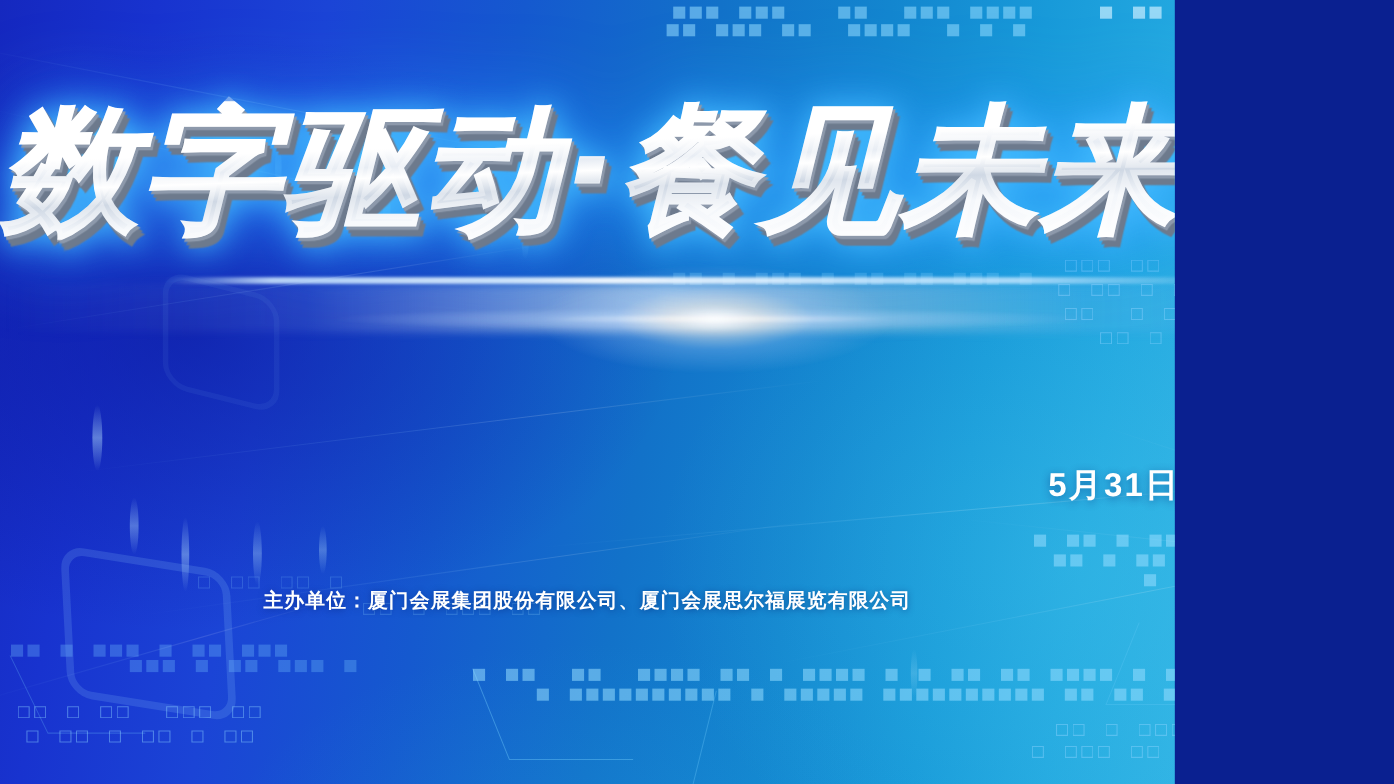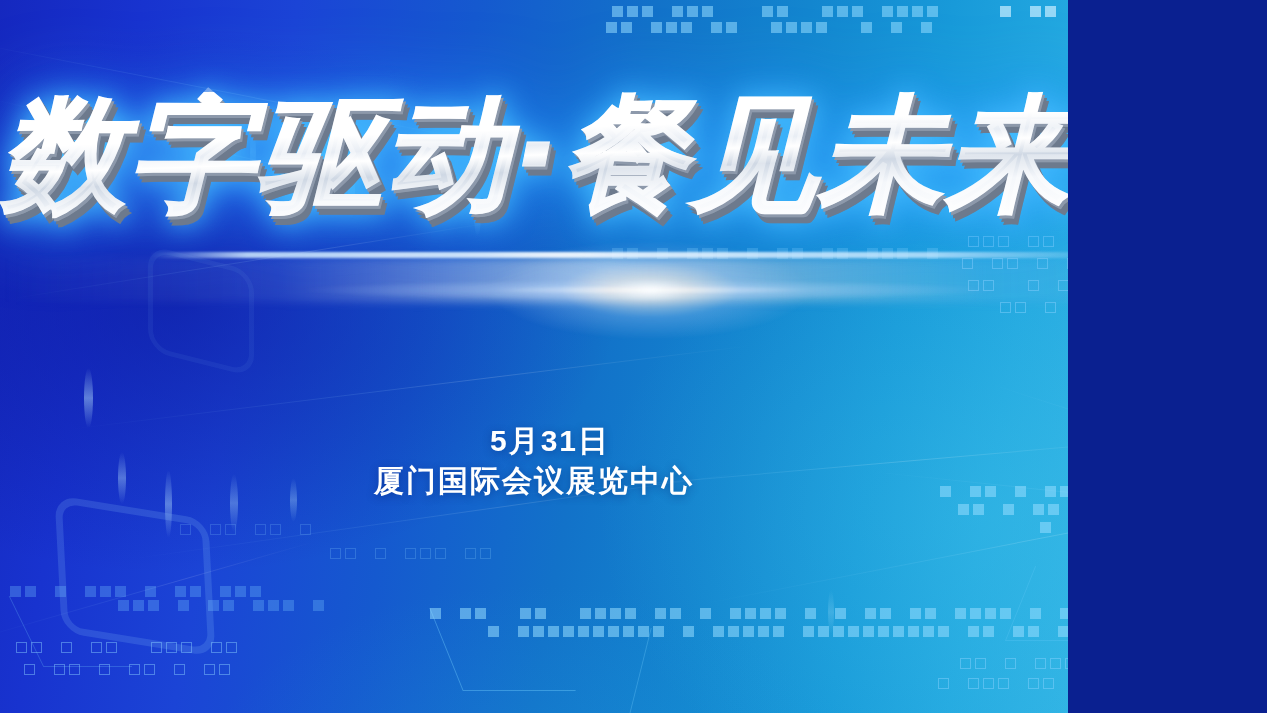--- a/index.html
+++ b/index.html
@@ -191,27 +191,28 @@
     font-weight: 700;
     color: #ffffff;
     letter-spacing: 3px;
     text-shadow: 0 2px 10px rgba(0,30,110,0.45);
     white-space: nowrap;
   }
 
   .date-line {
     position: absolute;
     top: 421px;
-    left: 16px;
+    left: 5px;
     width: 100%;
     font-size: 30px;
     font-weight: 700;
     color: #ffffff;
     letter-spacing: 2px;
     text-shadow: 0 2px 8px rgba(0,30,110,0.45);
+    text-align: right;
   }
 
   .venue-line {
     position: absolute;
     top: 461px;
     left: 0;
     width: 100%;
     font-size: 30px;
     font-weight: 700;
     color: #ffffff;
@@ -740,19 +741,19 @@
 
     <div class="headline-bar"></div>
 
     <div class="headline-wrap">
       <div class="headline">数字驱动·餐见未来</div>
     </div>
 
 
     <div class="date-line">5月31日</div>
 
-    <div class="venue-line">厦门国际会议展览中心</div>
 
     <div class="org-block">
+      <div class="org-line">主办单位：厦门会展集团股份有限公司、厦门会展思尔福展览有限公司</div>
     </div>
 
   </div>
 </div>
 
 </body></html>

